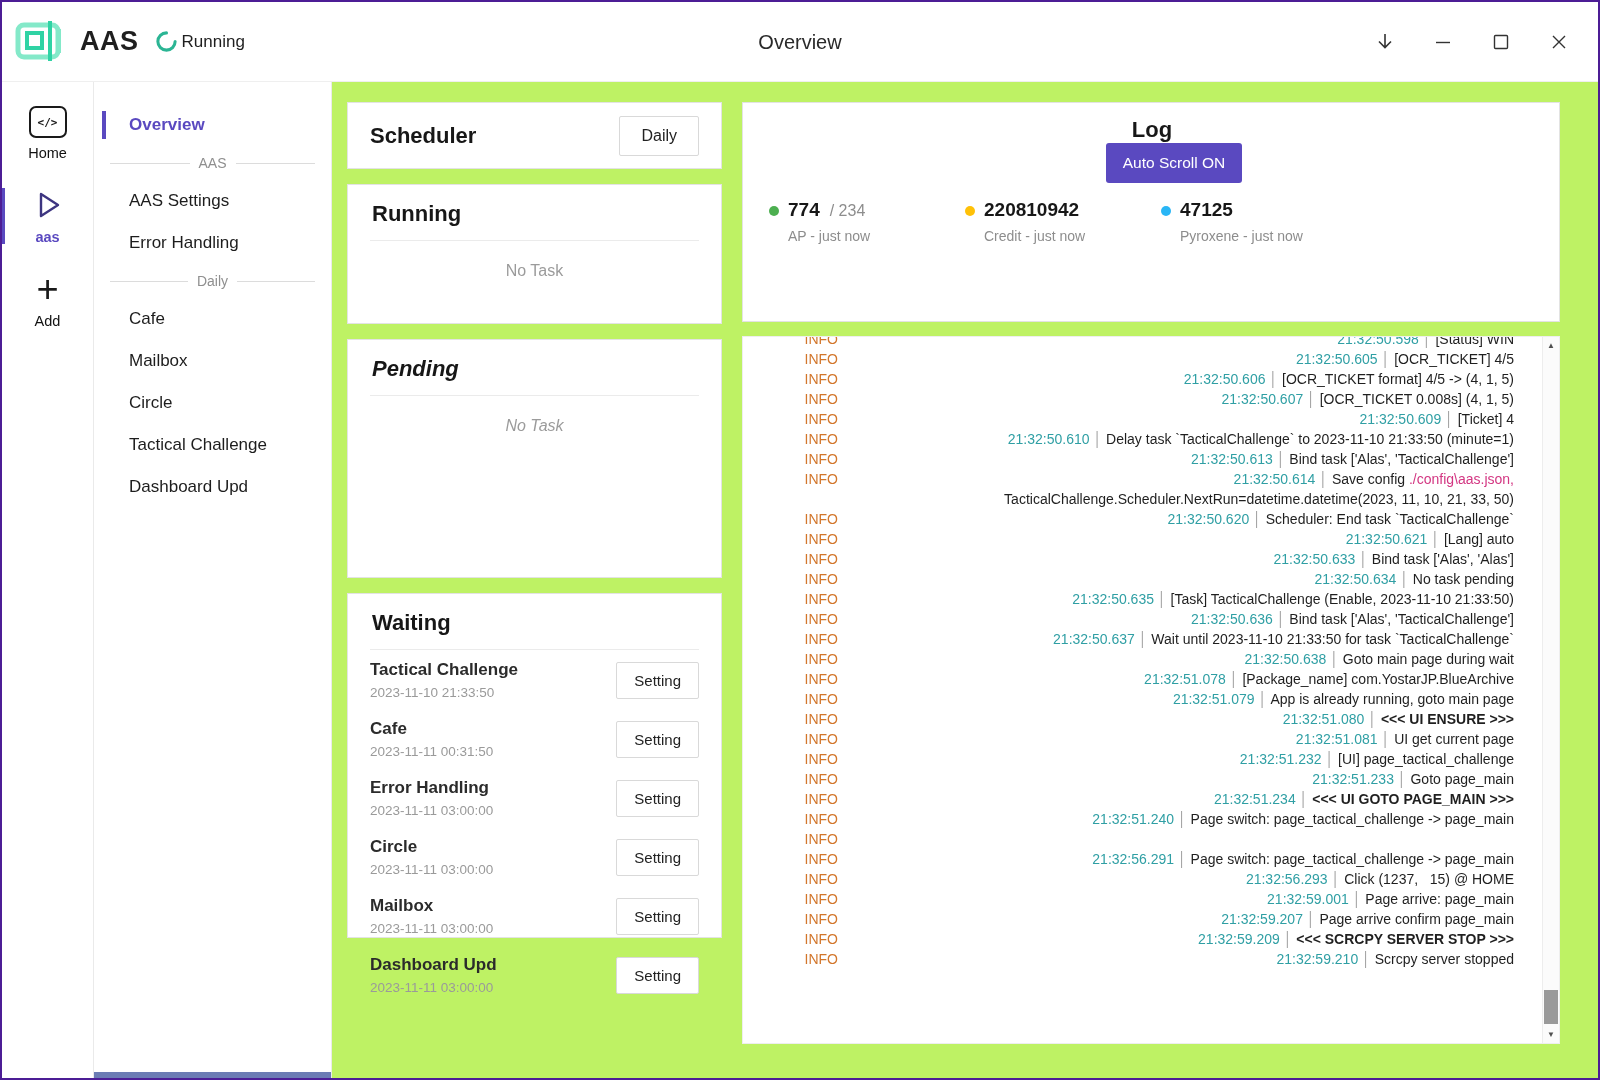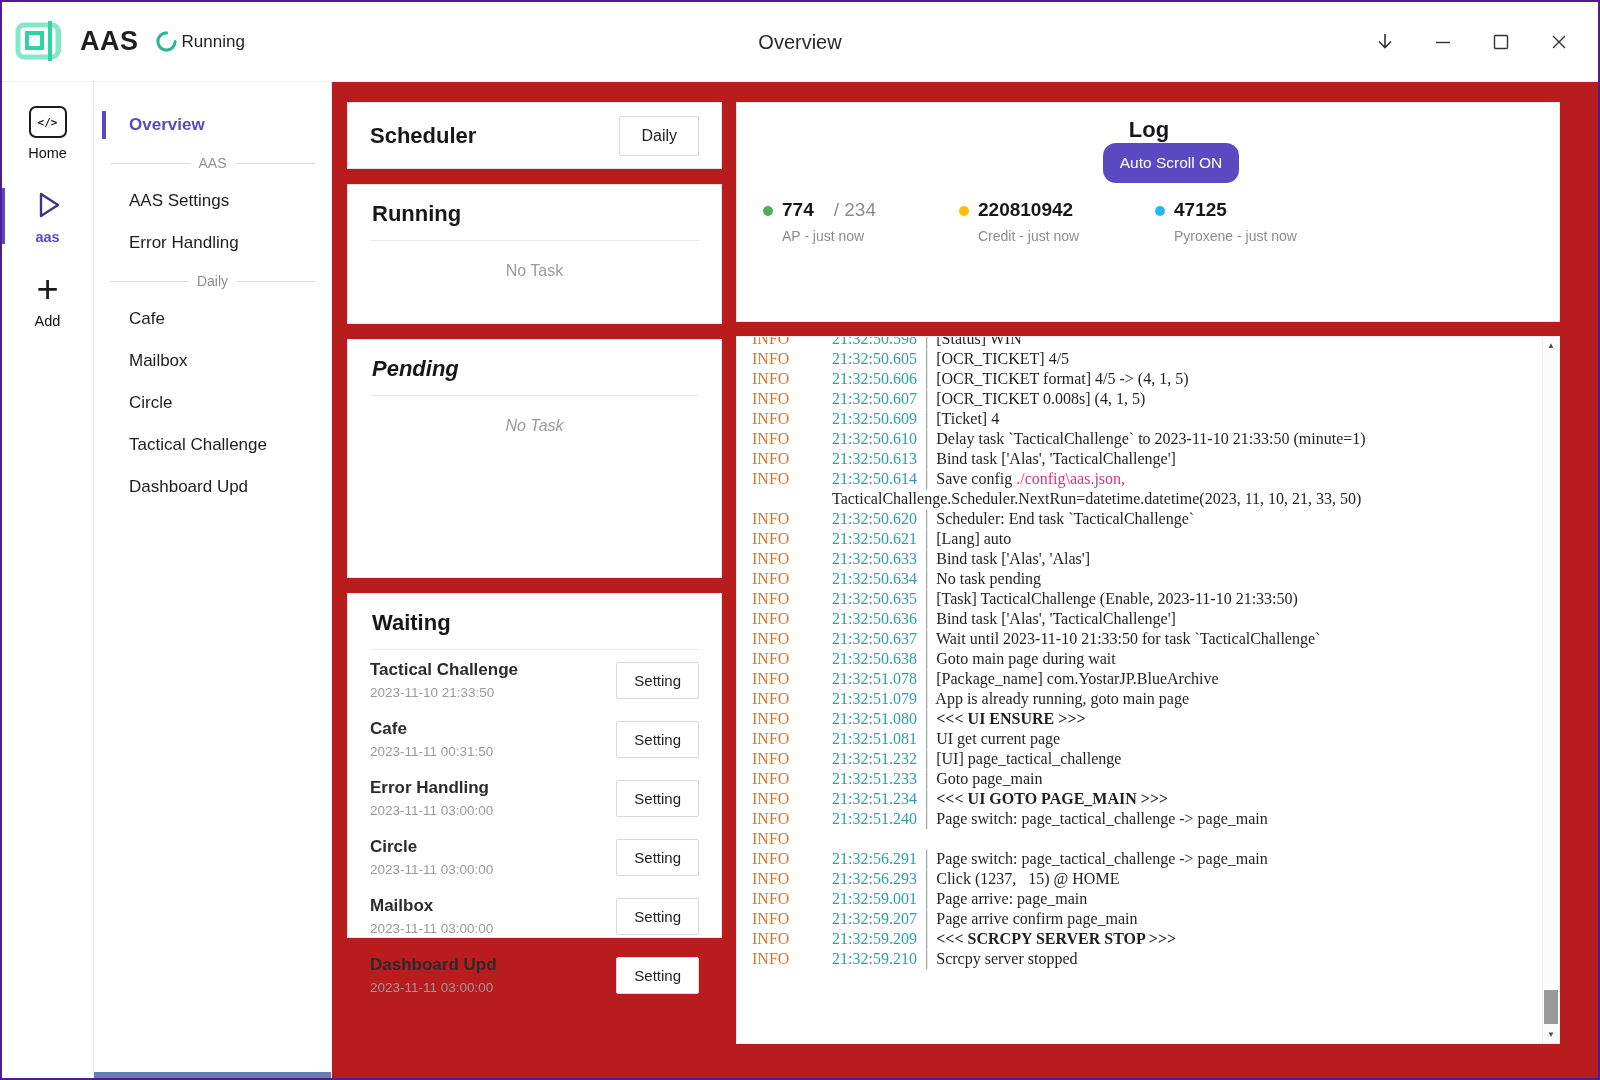--- a/index.html
+++ b/index.html
@@ -32,51 +32,51 @@
   
   .sidenav { width:238px; flex:none; border-right:1px solid #eaeaea; padding-top:22px; position:relative; }
   .nav-item { height:42px; display:flex; align-items:center; padding-left:35px; font-size:17px; color:#1d1d1d; cursor:pointer; position:relative; }
   .nav-item.active { color:var(--accent,#5a49c0); font-weight:700; }
   .nav-item.active::before { content:""; position:absolute; left:8px; top:7px; bottom:7px; width:4px; background:var(--accent,#5a49c0); }
   .nav-divider { display:flex; align-items:center; gap:9px; margin:0 16px; height:34px; color:#8f8f8f; font-size:14px; }
   .dv-line { flex:1; height:1px; background:#dcdcdc; }
   .nav-hscroll { position:absolute; bottom:0; left:0; right:0; height:6px; background:var(--nav-scrollbar,#6b7cb4); }
 
   
-  .content { flex:1; display:flex; padding:20px 38px 0 15px; gap:14px; overflow:hidden; background:#b91c1c; }
+  .content { flex:1; display:flex; padding:20px 38px 0 15px; gap:20px; overflow:hidden; background:#bef264; }
   .col-left { width:375px; flex:none; }
   .col-right { flex:1; min-width:0; }
   .card { border:1px solid #e3e3e3; background:#fff; margin-bottom:15px; }
   .card-title { font-size:22px; font-weight:700; color:#171717; }
   .sched-card { height:67px; display:flex; align-items:center; justify-content:space-between; padding:0 22px; }
   .running-card { height:140px; }
   .pending-card { height:239px;font-style:italic; }
   .waiting-card { height:345px; }
   .card-head { margin:0 22px; padding:16px 2px 13px; font-size:22px; font-weight:700; color:#171717; border-bottom:1px solid #ebebeb; }
   .empty { text-align:center; color:#9b9b9b; font-size:16px; padding-top:21px; }
   .btn { background:#fff; border:1px solid #d9d9d9; border-radius:2px; font-family:inherit; font-size:16px; color:#222; padding:10px 21px; cursor:pointer; }
   .btn-setting { font-size:15px; padding:9px 17px; }
   .task-row { display:flex; align-items:center; justify-content:space-between; padding:10px 22px 9px; }
   .task-name { font-size:17px; font-weight:600; color:#2b2b2b; }
   .task-time { font-size:13.5px; color:#9a9a9a; margin-top:5px; }
 
   
   .log-card { height:220px; margin-bottom:0; }
   .log-head { display:flex; align-items:center; justify-content:space-between; padding:14px 22px 8px 24px;flex-direction:column; }
-  .btn-primary { background:var(--accent,#5a49c0); color:#fff; border:none; border-radius:13px; font-family:inherit; font-size:15.5px; padding:11px 17px; cursor:pointer;margin-left:44px; }
+  .btn-primary { background:var(--accent,#5a49c0); color:#fff; border:none; border-radius:3px; font-family:inherit; font-size:15.5px; padding:11px 17px; cursor:pointer;margin-left:44px; }
   .stats { display:flex; padding:8px 0 0 26px; }
   .stat { width:196px; display:flex; gap:9px; }
   .dot { width:10px; height:10px; border-radius:50%; margin-top:7px; flex:none; }
   .stat-value { font-size:19px; font-weight:700; color:#171717; }
-  .stat-suffix { font-size:19px; color:#8d8d8d; margin-left:20px; }
+  .stat-suffix { font-size:16px; color:#8d8d8d; margin-left:10px; }
   .stat-label { font-size:14px; color:#8d8d8d; margin-top:7px; }
 
   
   .log-view { margin-top:14px; border:1px solid #eeeeee; position:relative; height:708px; overflow:hidden; background:#fff; }
-  .log-lines { padding:0 20px 0 15px; margin-top:-8px; font-family:Liberation Serif, serif; font-size:16px; line-height:20px; }
+  .log-lines { padding:0 20px 0 15px; margin-top:-8px; font-family:Liberation Sans, sans-serif; font-size:14px; line-height:20px;text-align:right; }
   .log-line { display:flex; }
   .lvl { flex:0 0 80px; color:var(--log-info,#d2762b); }
   .lbody { white-space:pre-wrap; word-break:break-word; width:676px; }
   .ltime { color:var(--log-time,#2f9fa4); }
   .lsep { color:#9e9e9e; }
   .lmsg { color:#1f1f1f; }
   .lmsg.hl { color:var(--log-highlight,#d33682); }
   .lmsg.bold { font-weight:700; }
   .vscroll { position:absolute; top:0; right:0; bottom:0; width:17px; background:#fbfbfb; border-left:1px solid #ededed; }
   .sb-btn { height:17px; display:flex; align-items:center; justify-content:center; font-size:8px; color:#505050; cursor:pointer; }

